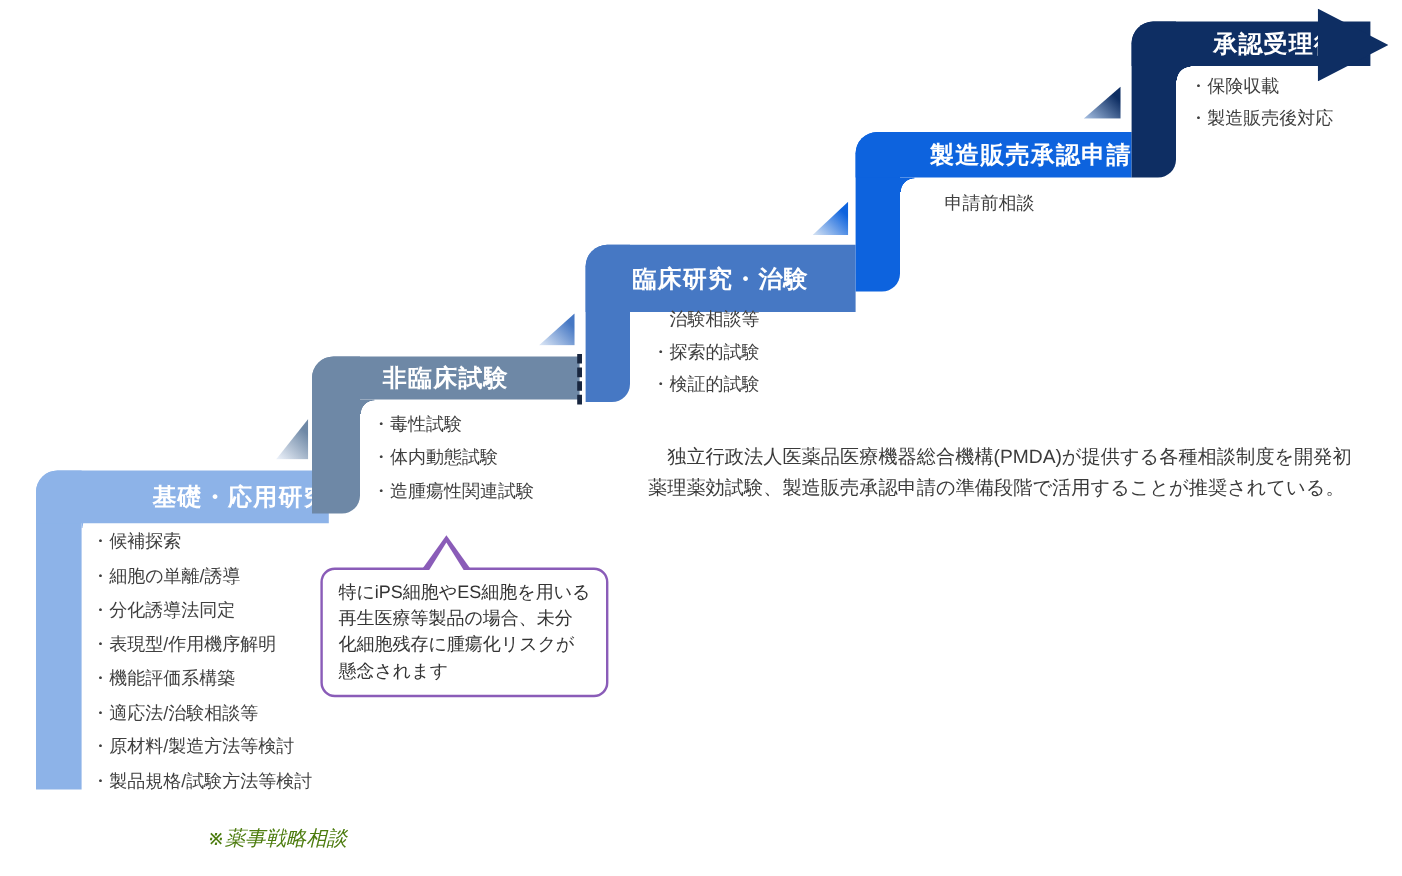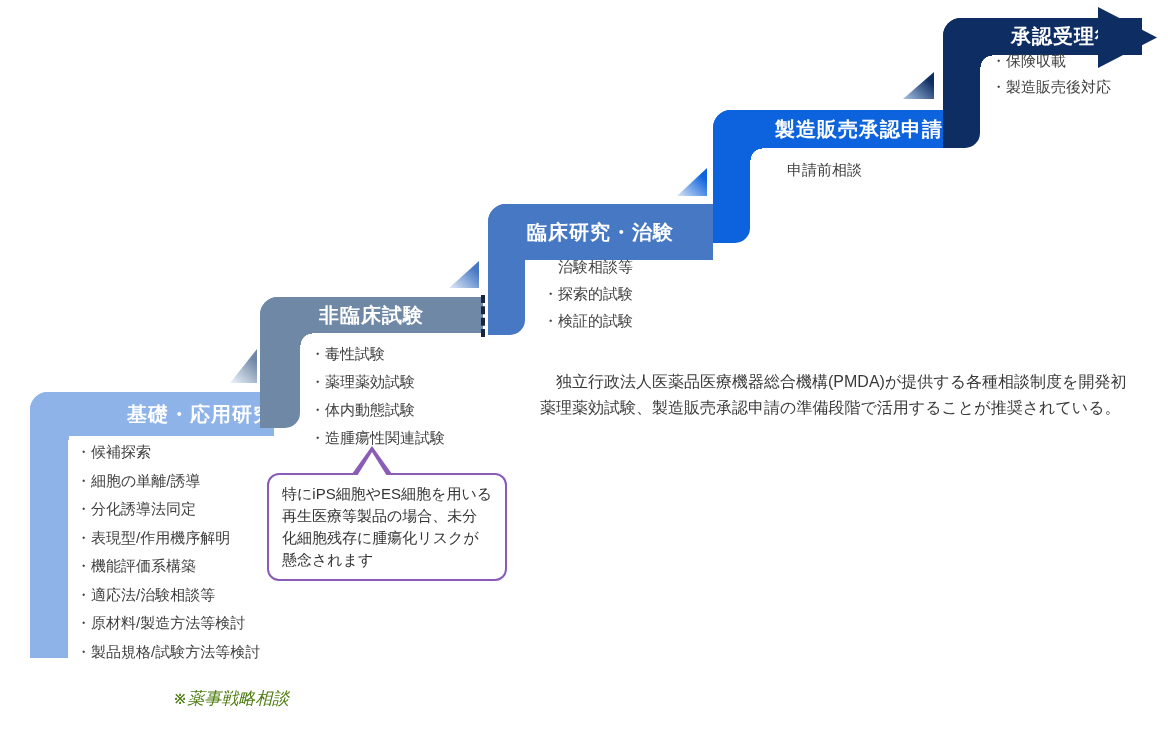--- a/index.html
+++ b/index.html
@@ -36,21 +36,21 @@
   .s4-bar{left:713px;top:110px;width:230px;height:38px;background:#0d63de;border-radius:18px 0 0 0;justify-content:flex-end;}
   .s4-fillet{left:750px;top:148px;background:radial-gradient(circle 12px at 100% 100%,transparent 11px,#0d63de 11.5px);}
   .s4-fold{left:677px;top:168px;width:30px;height:28px;background:linear-gradient(45deg,#cdddf2 5%,#0d63de 78%);}
   .s4-list{left:787px;top:156px;line-height:28px;}
   
   .s5-band{left:943px;top:18px;width:37px;height:130px;background:#0e2e63;border-radius:18px 0 15px 0;}
   .s5-bar{left:943px;top:18px;width:157px;height:37px;background:#0e2e63;border-radius:18px 0 0 0;justify-content:center;padding-left:42px;}
   .s5-head{left:1098px;top:7px;width:59px;height:61px;background:#0e2e63;clip-path:polygon(0 0,100% 50%,0 100%);}
   .s5-fillet{left:980px;top:55px;background:radial-gradient(circle 12px at 100% 100%,transparent 11px,#0e2e63 11.5px);}
   .s5-fold{left:903px;top:72px;width:31px;height:27px;background:linear-gradient(45deg,#9fb9dd 5%,#0e2e63 78%);}
-  .s5-list{left:991px;top:48px;line-height:25.5px;}
+  .s5-list{left:991px;top:60px;line-height:25.5px;}
   
   .callout{left:267px;top:473px;background:#fff;border:2.5px solid #8a5cb8;border-radius:12px;
            padding:8px 13px;font-size:15px;line-height:22px;color:#333;white-space:pre;}
   .pointer-outer{left:352px;top:446px;width:0;height:0;border-left:20px solid transparent;
                  border-right:20px solid transparent;border-bottom:28px solid #8a5cb8;}
   .pointer-inner{left:357px;top:452px;width:0;height:0;border-left:15px solid transparent;
                  border-right:15px solid transparent;border-bottom:24px solid #fff;z-index:3;}
   
   .description{left:540px;top:369px;font-size:16px;line-height:26px;color:#3a3a3a;white-space:pre;}
   .note{left:173px;top:687px;font-size:17px;color:#4d7c0f;white-space:nowrap;font-style:italic;}
@@ -77,21 +77,20 @@
   </ul>
 
   <div class="fold s2-fold"></div>
   <div class="band s2-band"></div>
   <div class="bar s2-bar">
     <span class="title">非臨床試験</span>
   </div>
   <div class="fillet s2-fillet"></div>
   <ul class="items s2-list">
     <li>・毒性試験</li>
-    <li>・薬理薬効試験</li>
     <li>・体内動態試験</li>
     <li>・造腫瘍性関連試験</li>
   </ul>
   <div class="abs divider-dash"></div>
 
   <div class="fold s3-fold"></div>
   <div class="band s3-band"></div>
   <div class="bar s3-bar">
     <span class="title">臨床研究・治験</span>
   </div>

